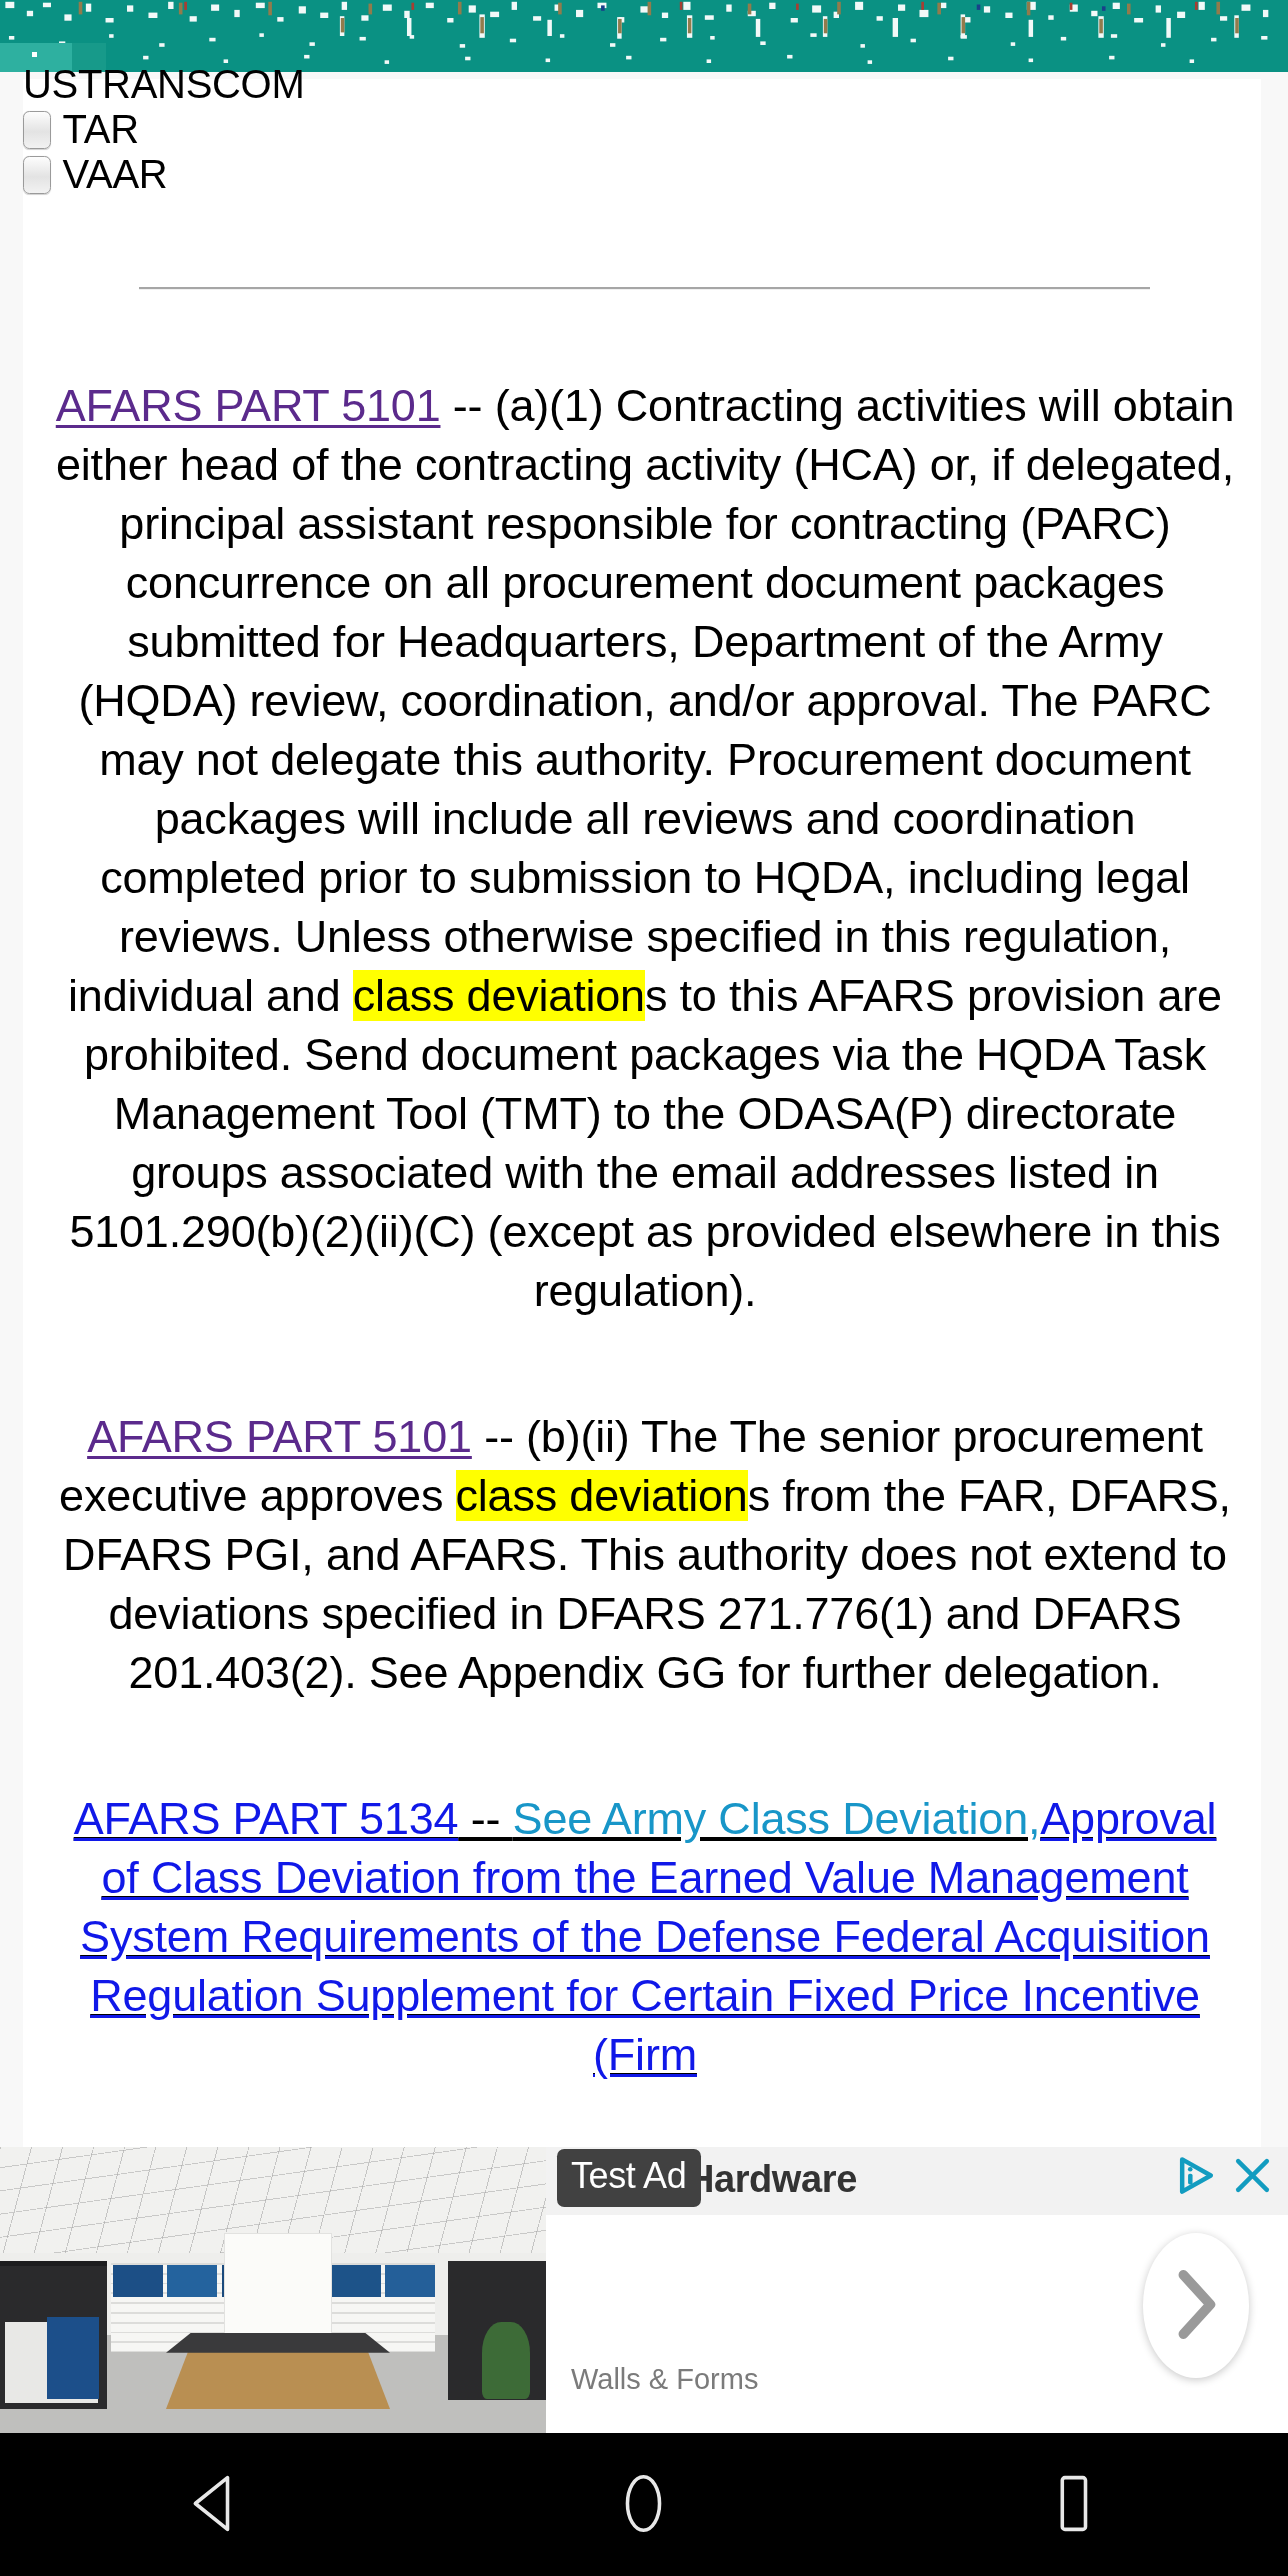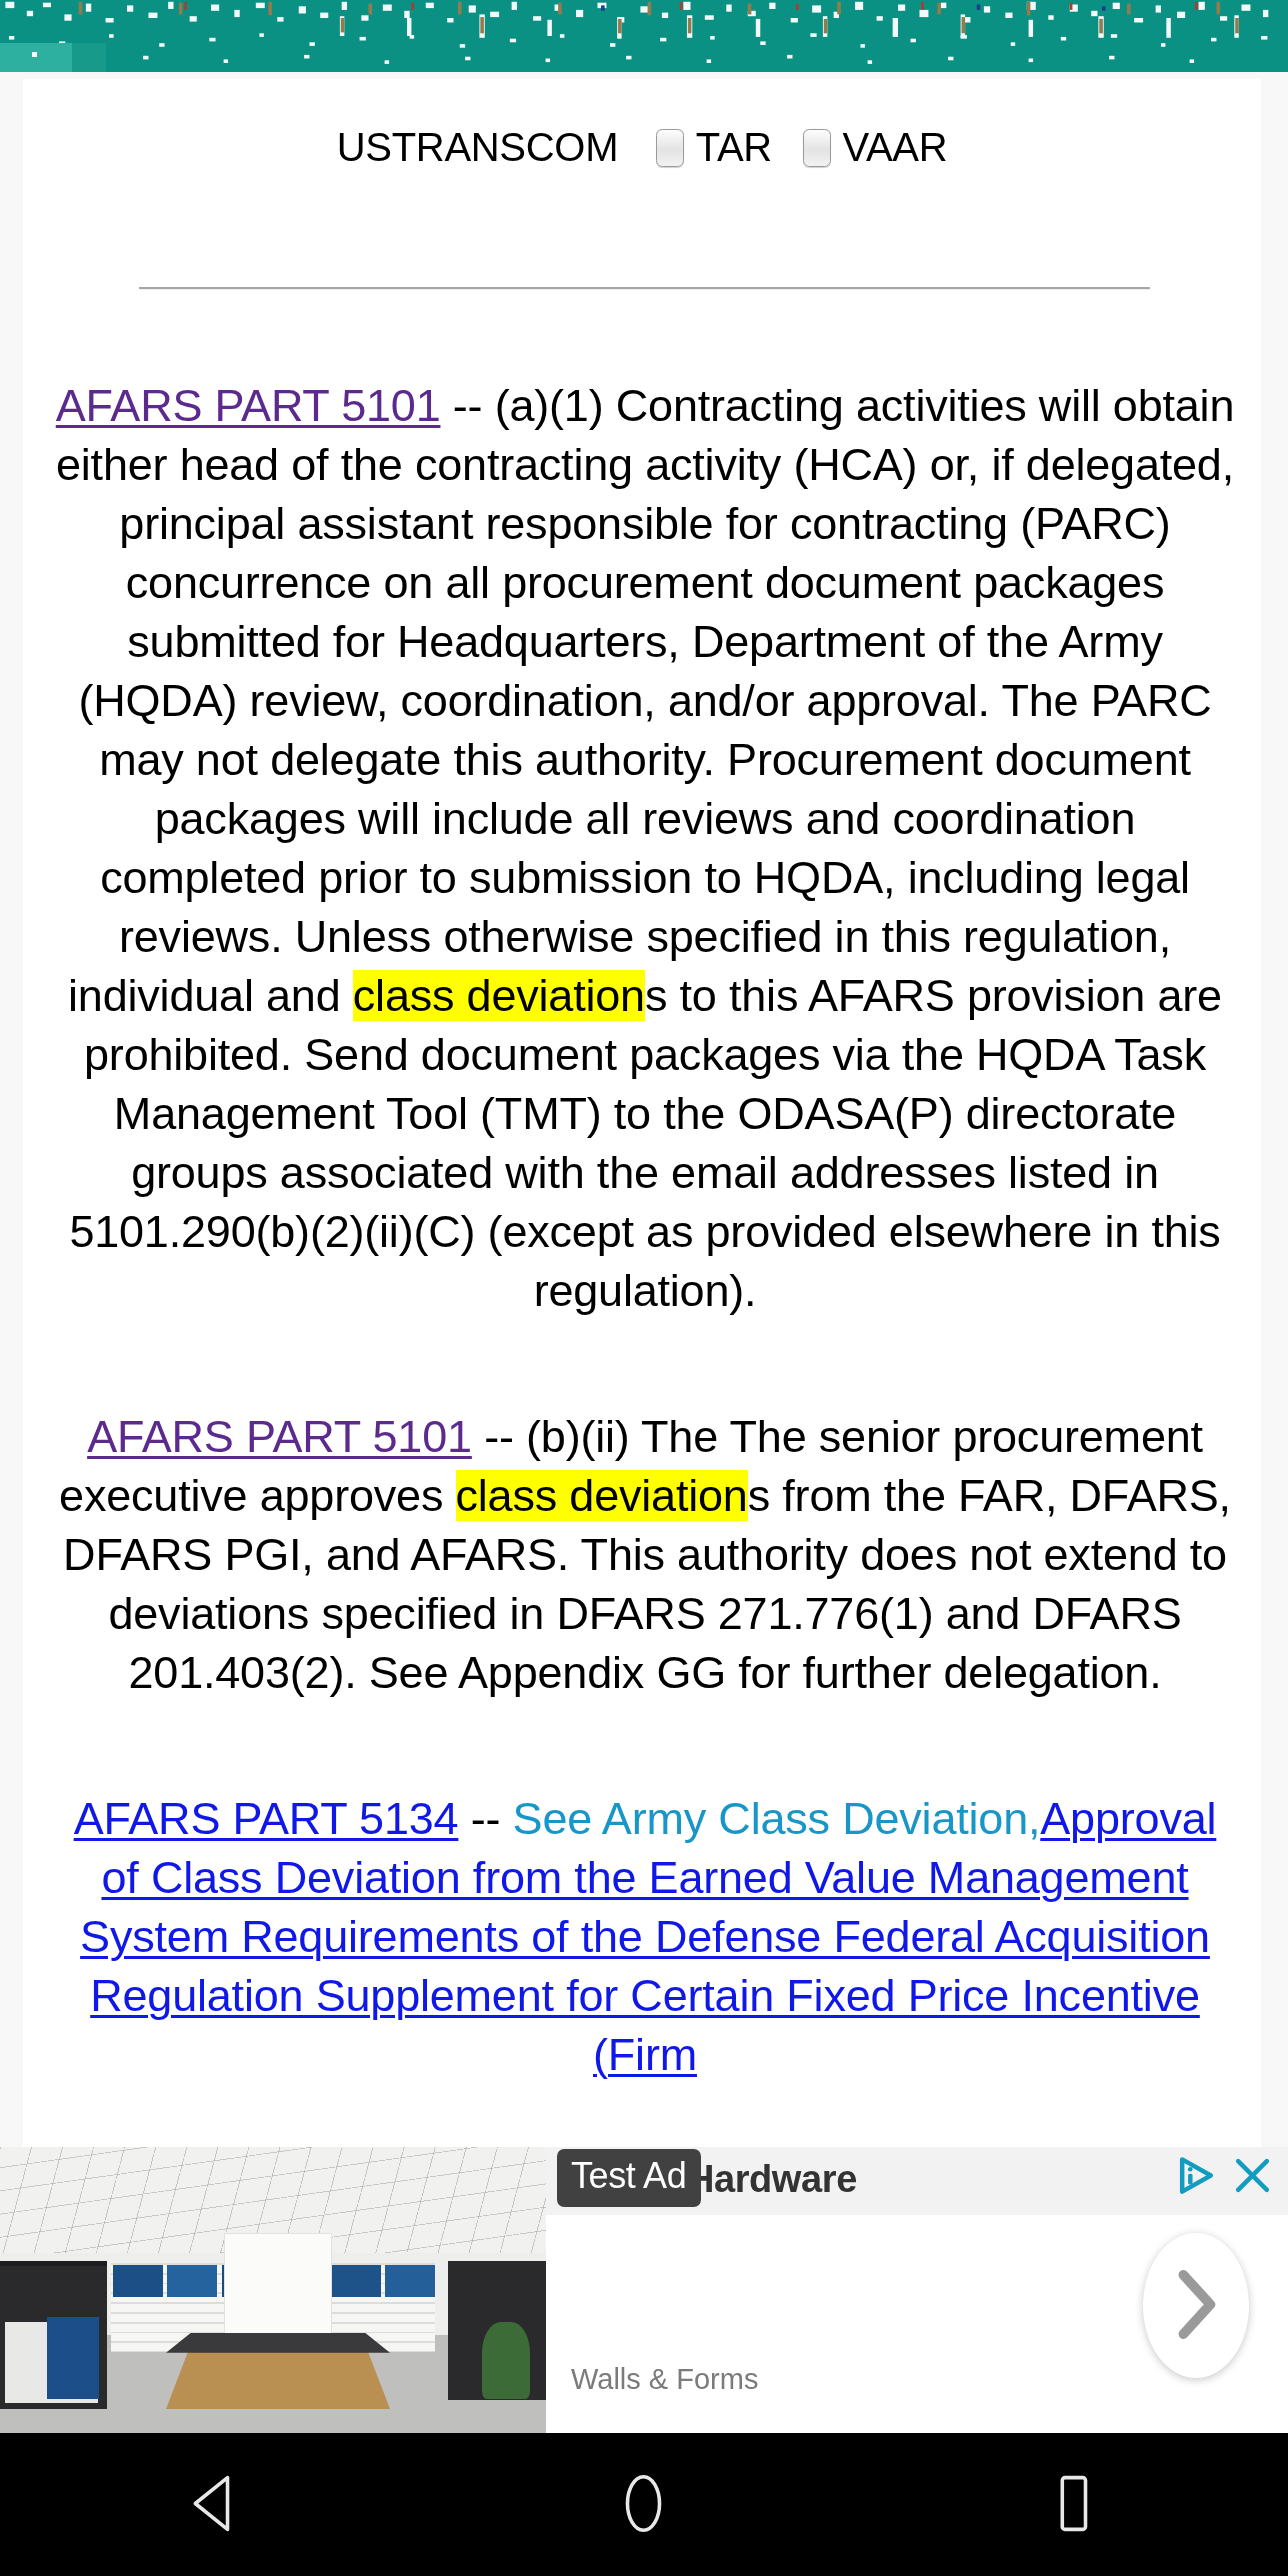--- a/index.html
+++ b/index.html
@@ -51,23 +51,24 @@
   }
 
   
   #doc-header {
     position: absolute;
     left: 23px;
     top: 89px;
     width: 1238px;
     height: 81px;
     display: flex;
-    align-items: flex-end;
+    align-items: flex-start;
     justify-content: center;
     gap: 0px;
+    flex-direction: column;
   }
   .hdr-label {
     font-size: 40px;
     color: #000000;
     letter-spacing: -0.3px;
     white-space: nowrap;
   }
   .cbx {
     width: 26px;
     height: 36px;
@@ -103,21 +104,21 @@
     left: 50px;
     top: 376px;
     width: 1190px;
     font-size: 45px;
     line-height: 59px;
     color: #000000;
     letter-spacing: -0.2px;
     text-align: center;
   }
   .para { margin: 0 0 87px 0; }
-  .para:last-child { margin-bottom: 16px; }
+  .para:last-child { margin-bottom: 16px; text-decoration: underline; }
 
   a.link-visited {
     color: #5b2a8c;
     text-decoration: underline;
     text-decoration-thickness: 2.7px;
     text-underline-offset: 3.6px;
   }
   a.link-blue {
     color: #1018e8;
     text-decoration: underline;

